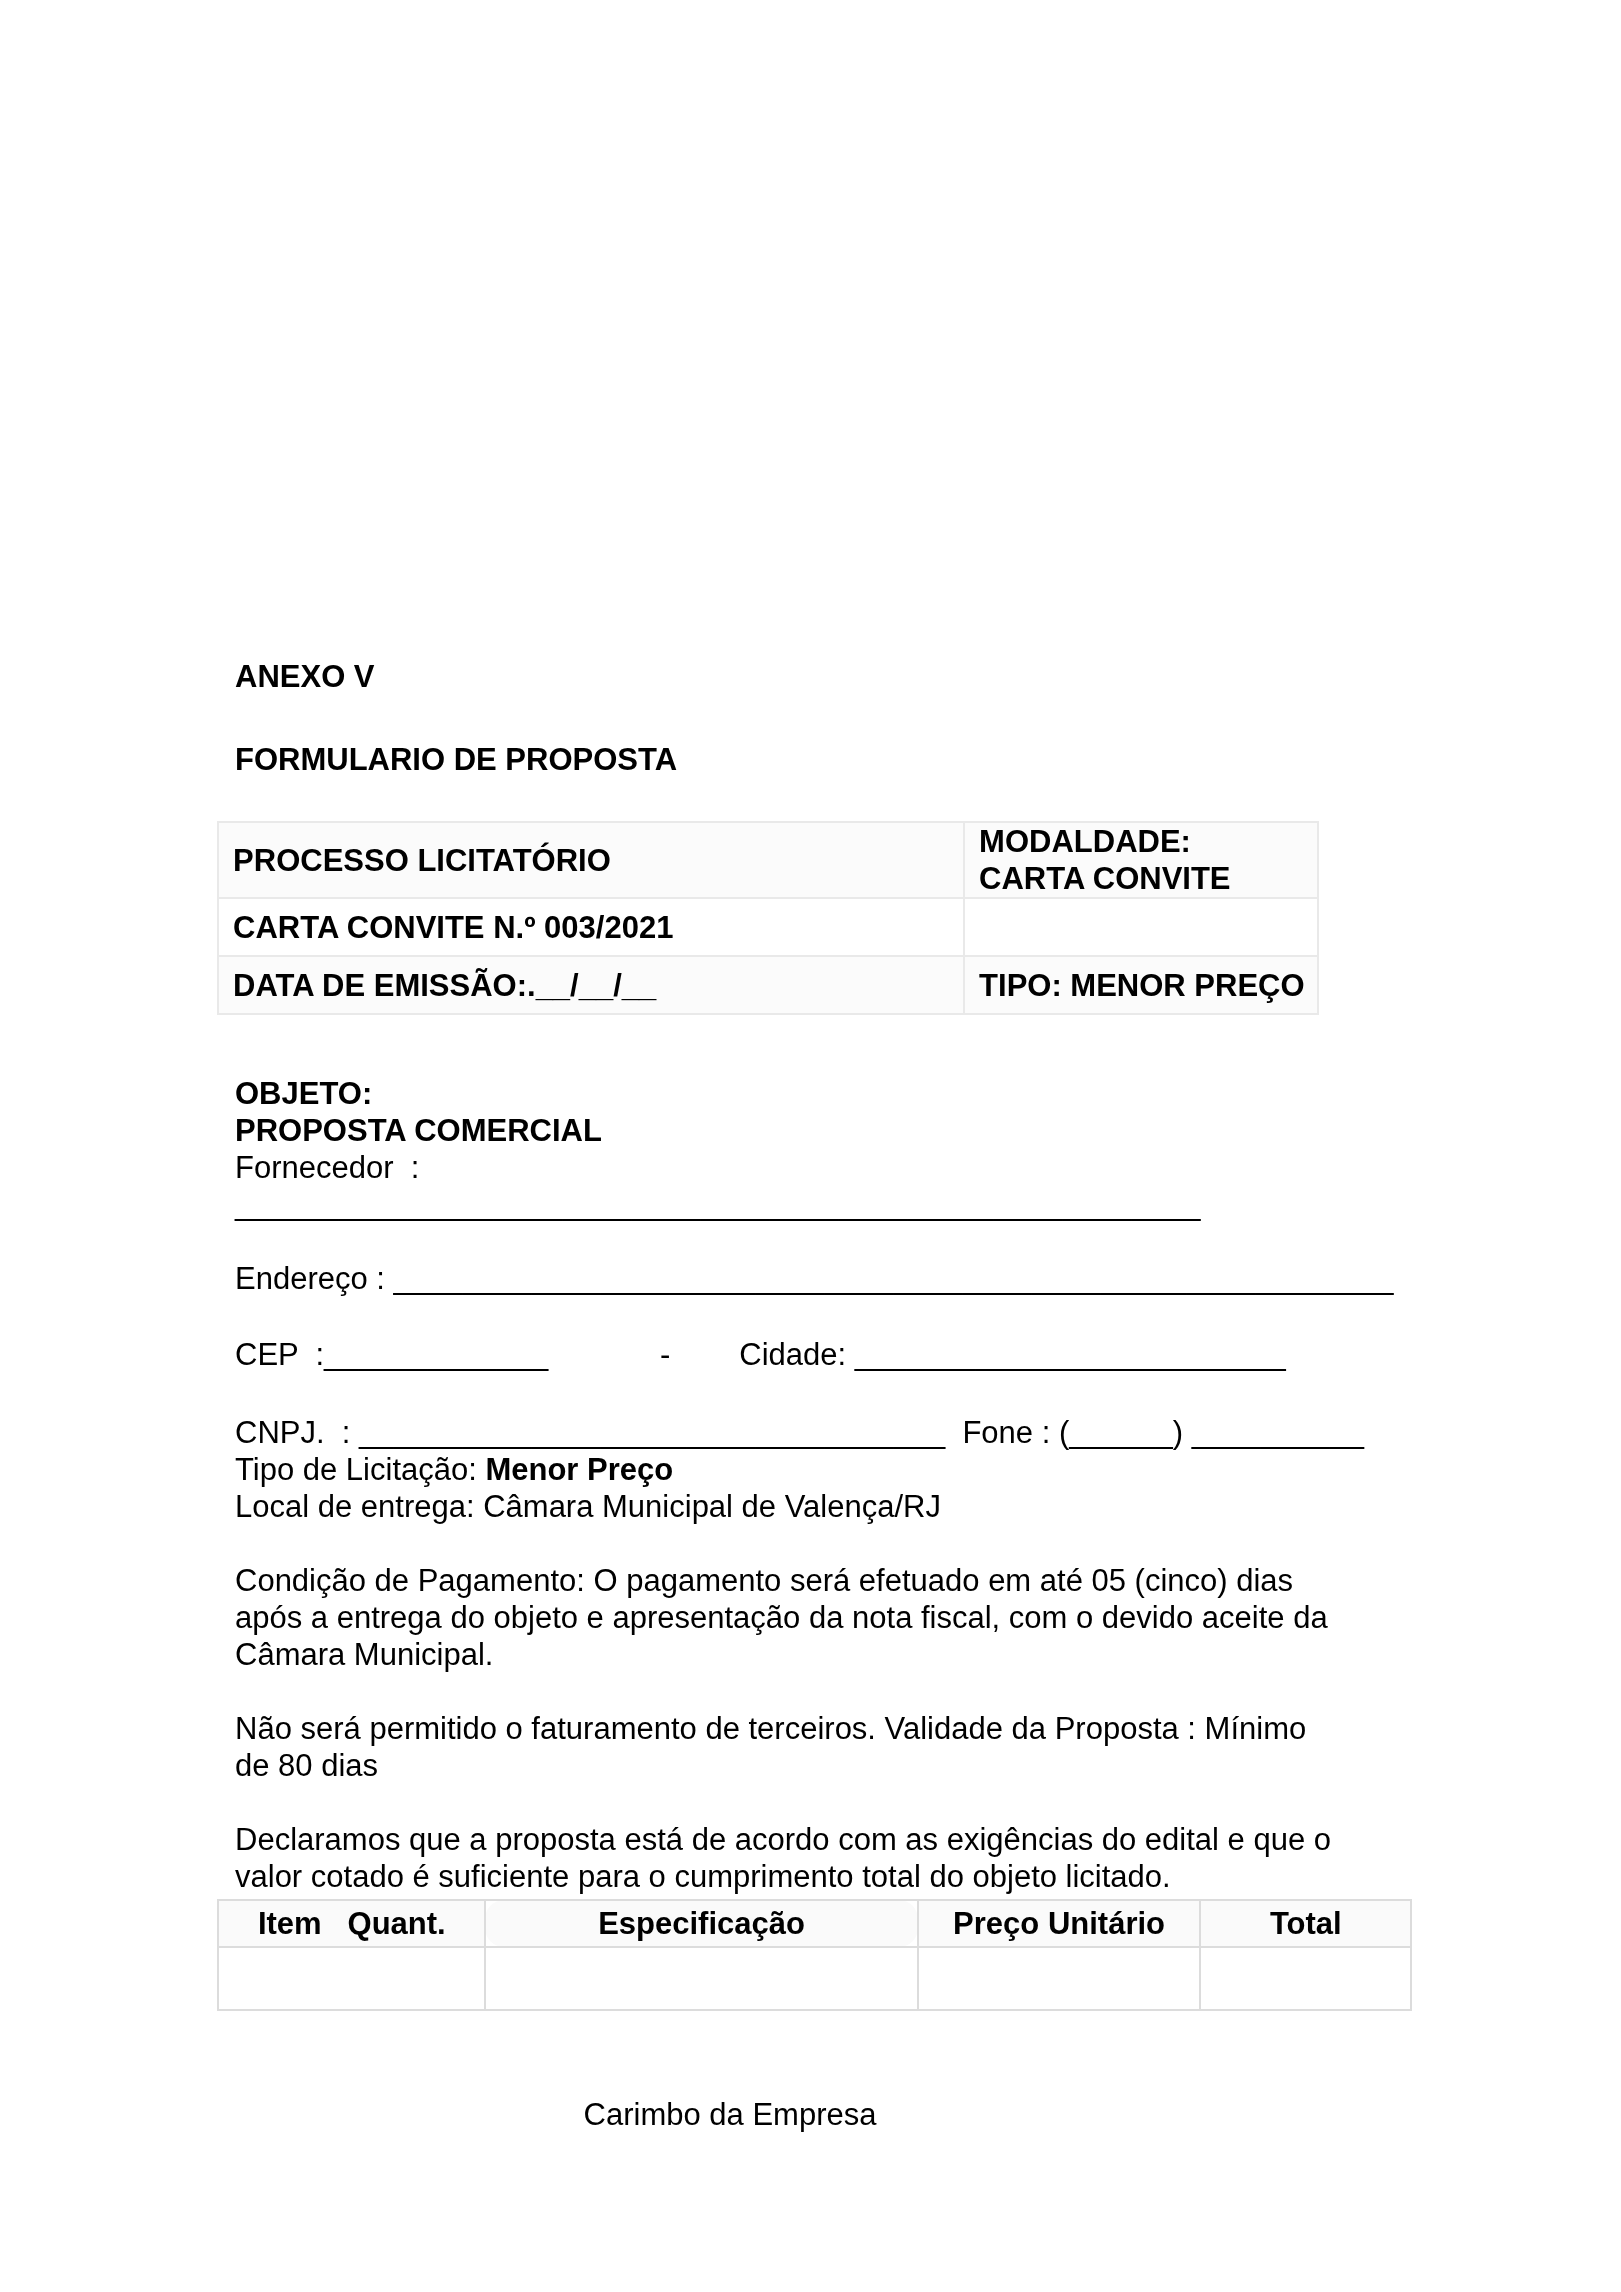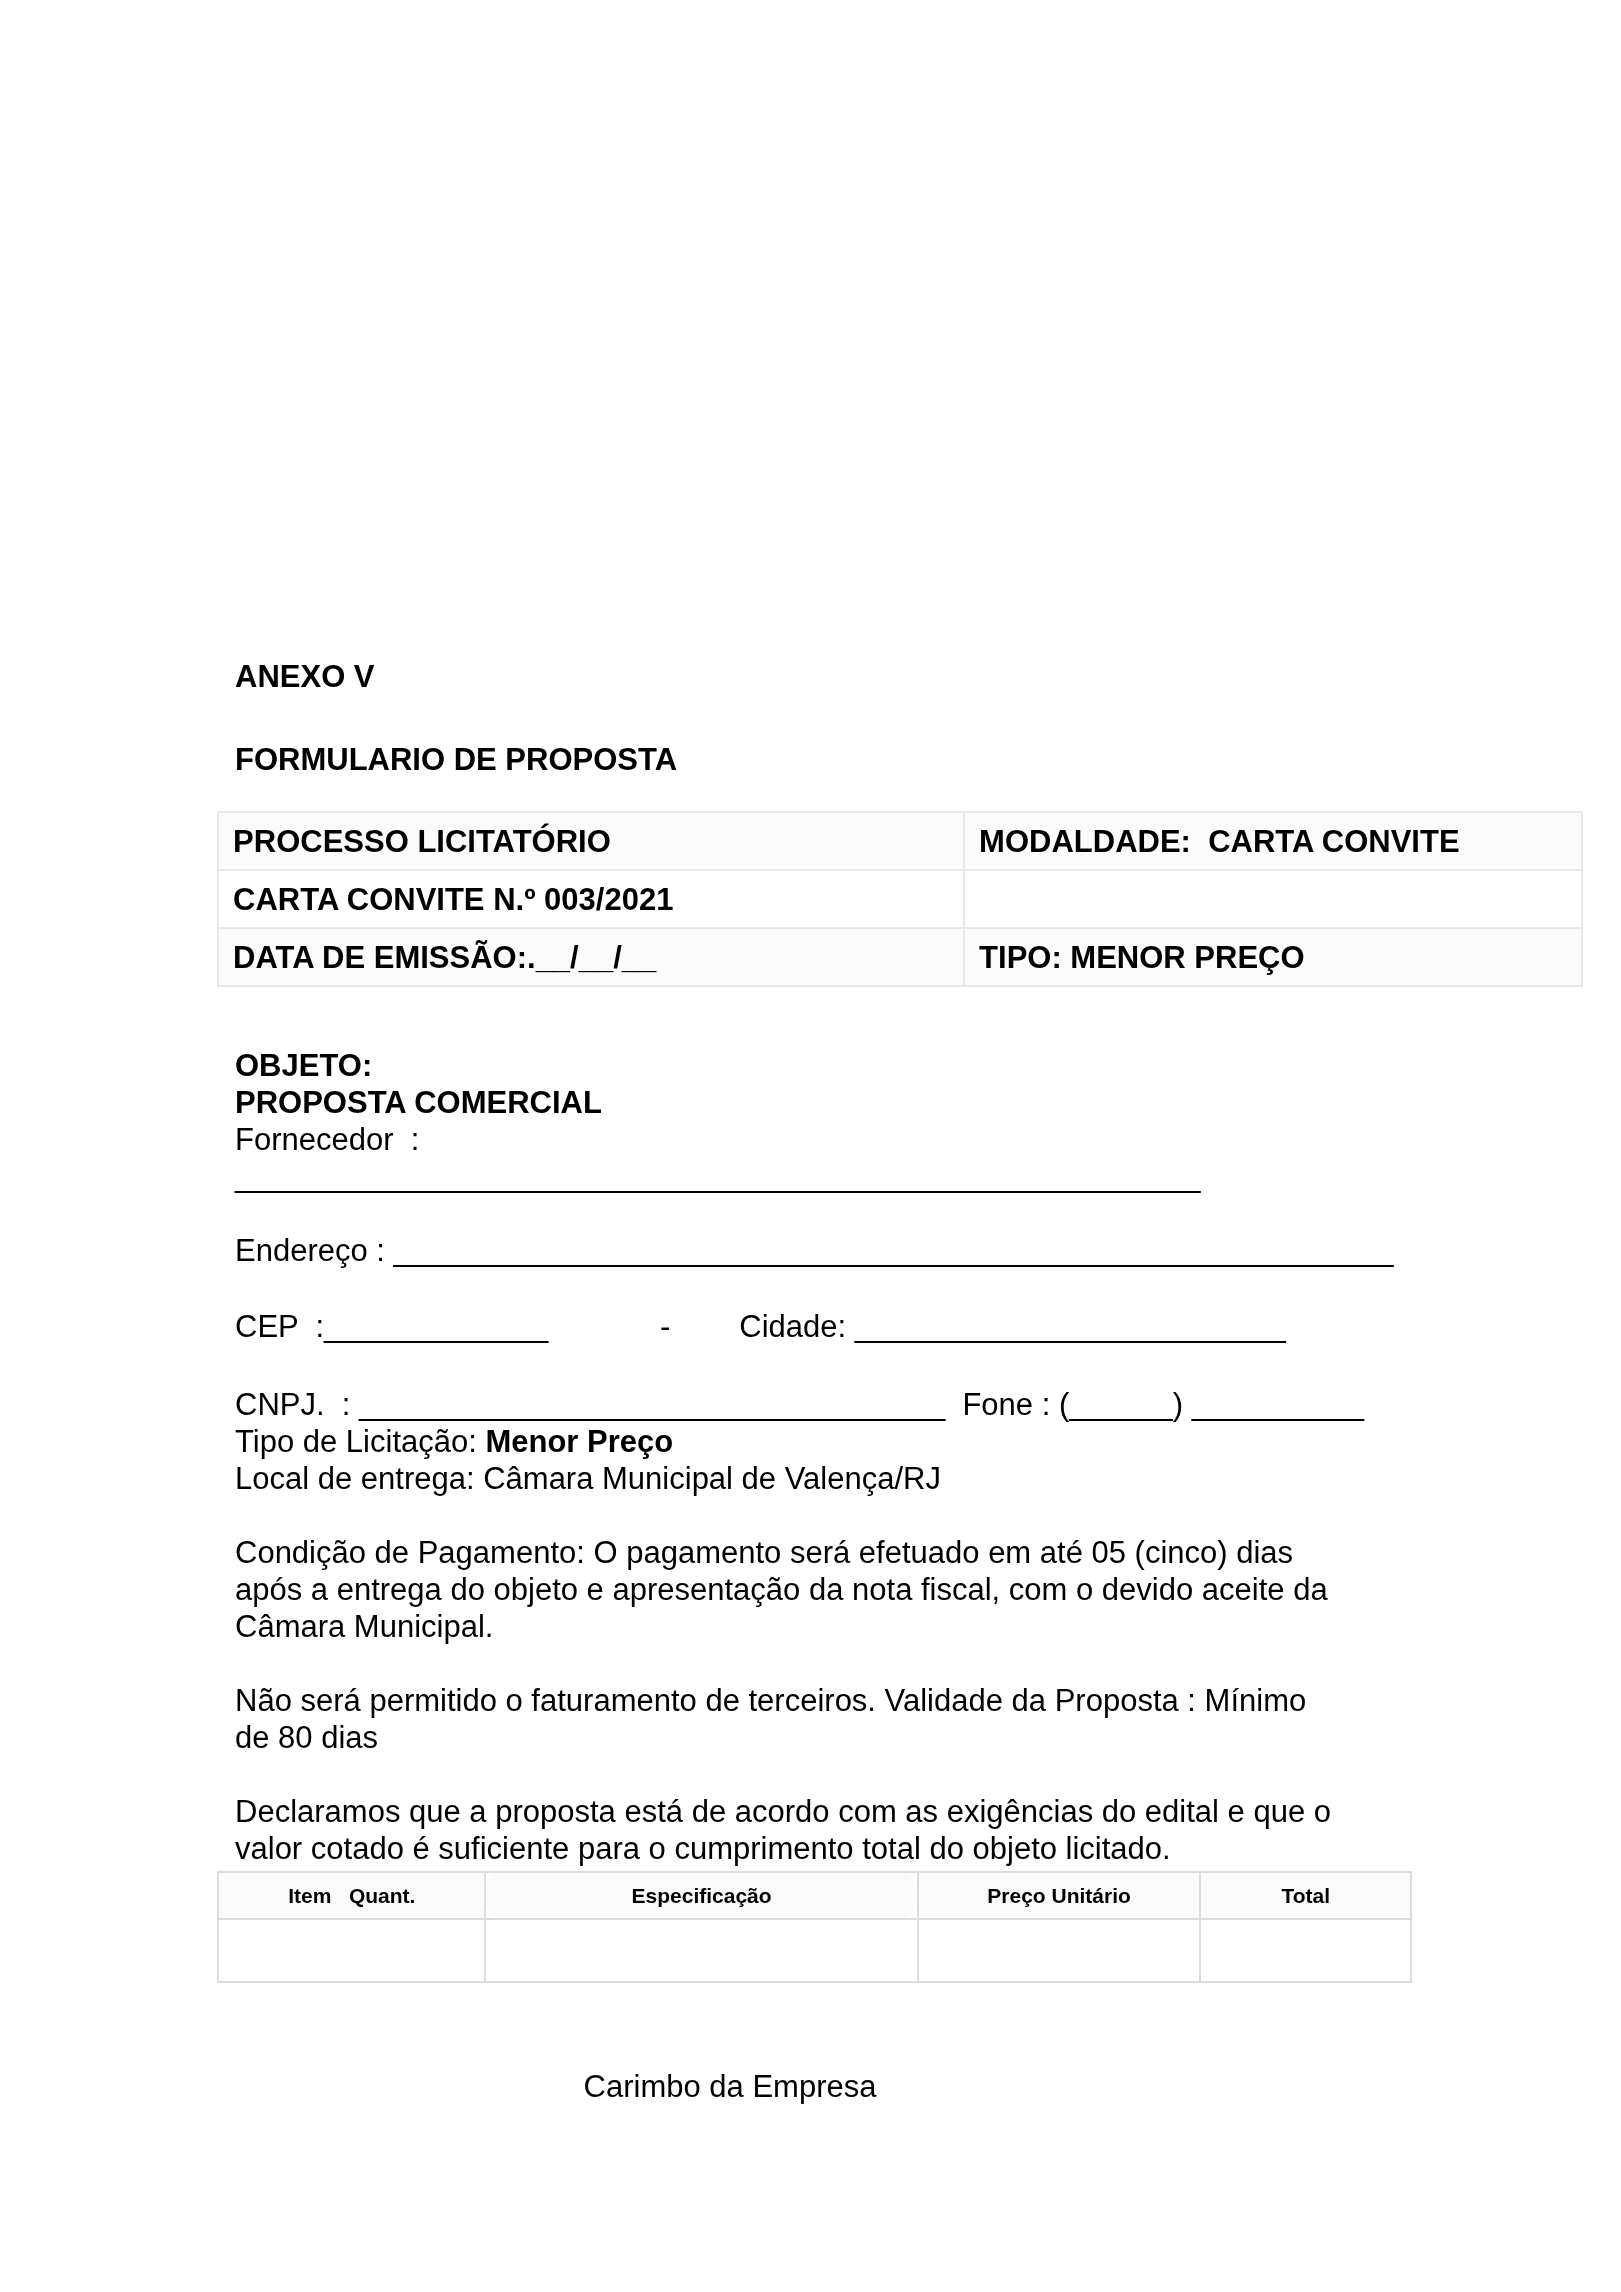--- a/index.html
+++ b/index.html
@@ -17,22 +17,22 @@
   .bold { font-weight:bold; }
   .pre { white-space:pre-wrap; }
   .title { margin-top:642px; }
   .title2 { margin-top:46px; }
   .objeto { margin-top:60px; }
   .mt38 { margin-top:37px; }
   .mt40 { margin-top:39px; }
   .mt42 { margin-top:41px; }
 
   table.header-table {
-    margin-top:33px; margin-left:-17.6px;
-    width:1366px;
+    margin-top:43px; margin-left:-17.6px;
+    width:1102px;
     border-collapse:collapse; table-layout:fixed;
   }
   table.header-table td {
     border:2px solid #e9e9e9;
     height:58px; vertical-align:middle;
     padding:0 3.9px 0 13.7px;
     font-weight:bold;
     background:#ffffff;
   }
   table.header-table td.col-left { width:746px; }
@@ -42,21 +42,21 @@
 
   table.items-table {
     margin-top:3.9px; margin-left:-17.6px;
     width:1195px;
     border-collapse:collapse; table-layout:fixed;
   }
   table.items-table th, table.items-table td { border:2px solid #dcdcdc; }
   table.items-table th {
     height:47px; background:#fafafa;
     font-weight:bold; text-align:center; vertical-align:middle;
-    white-space:pre; font-size:21px;
+    white-space:pre; font-size:31px;
   }
   table.items-table td { height:63px; background:#ffffff; }
   .cw1 { width:259px; } .cw2 { width:420px;border-radius:19px; } .cw3 { width:274px; } .cw4 { width:205px; }
 
   .carimbo { margin-top:85px; width:990px; text-align:center; }
 </style>
 </head>
 <body>
 
 <div class="page">

